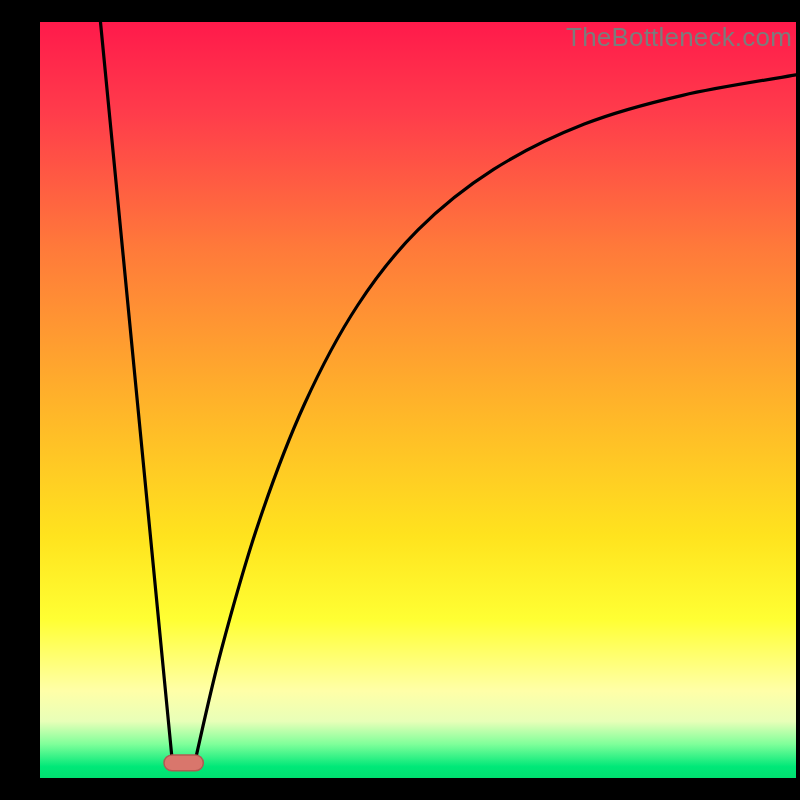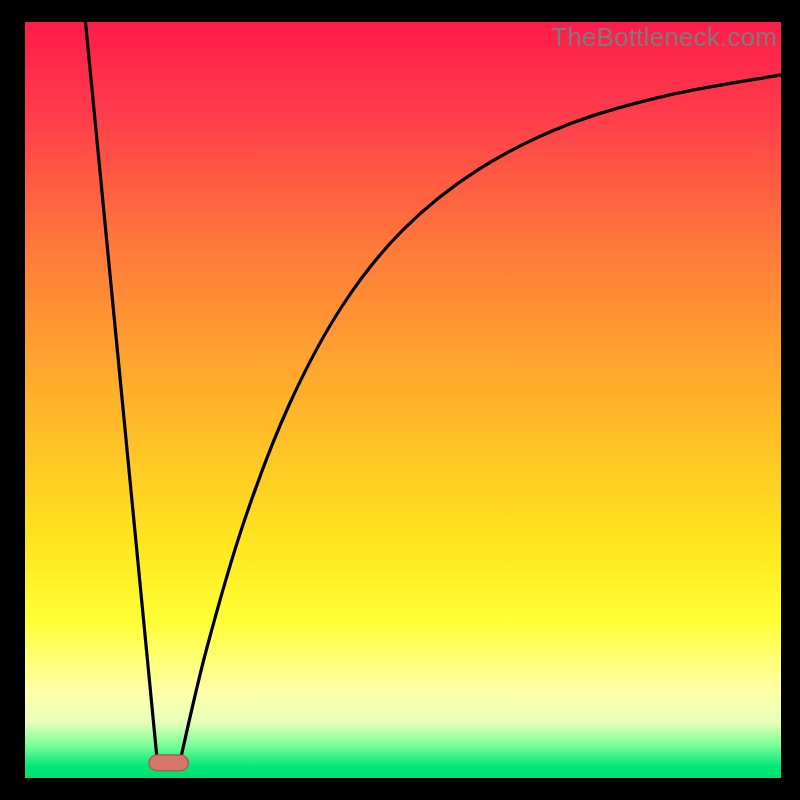--- a/index.html
+++ b/index.html
@@ -6,21 +6,21 @@
     margin: 0;
     padding: 0;
     width: 800px;
     height: 800px;
     background: #000;
     overflow: hidden;
     font-family: Arial, Helvetica, sans-serif;
   }
   .frame {
     position: absolute;
-    left: 25px;
+    left: 40px;
     top: 22px;
     width: 756px;
     height: 756px;
     background: #bef264;
   }
   .plot {
     position: absolute;
     left: 0;
     top: 0;
     width: 756px;

